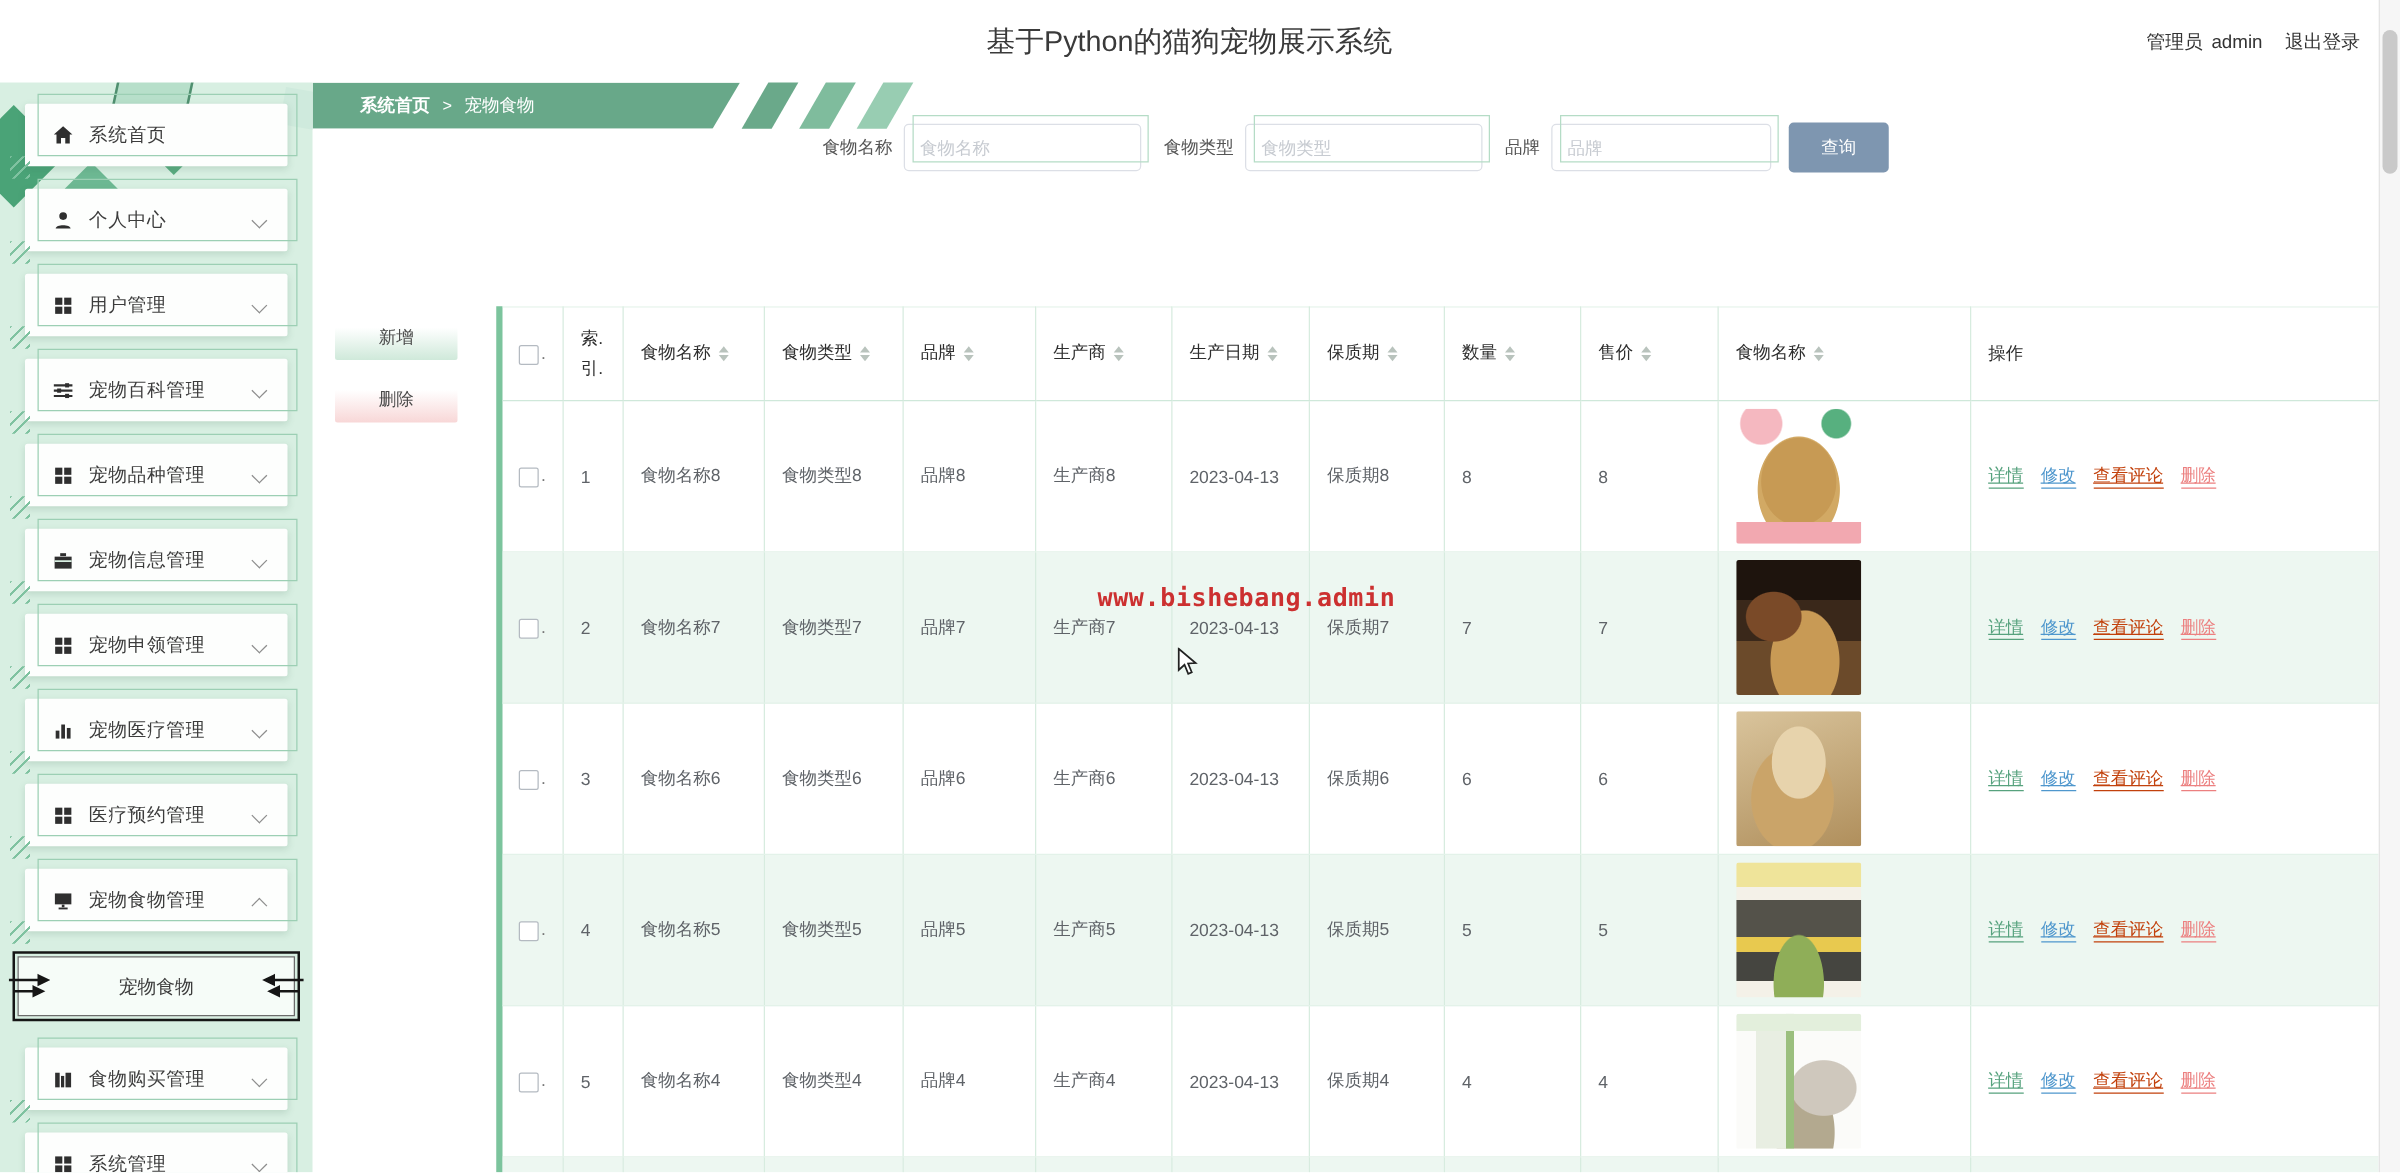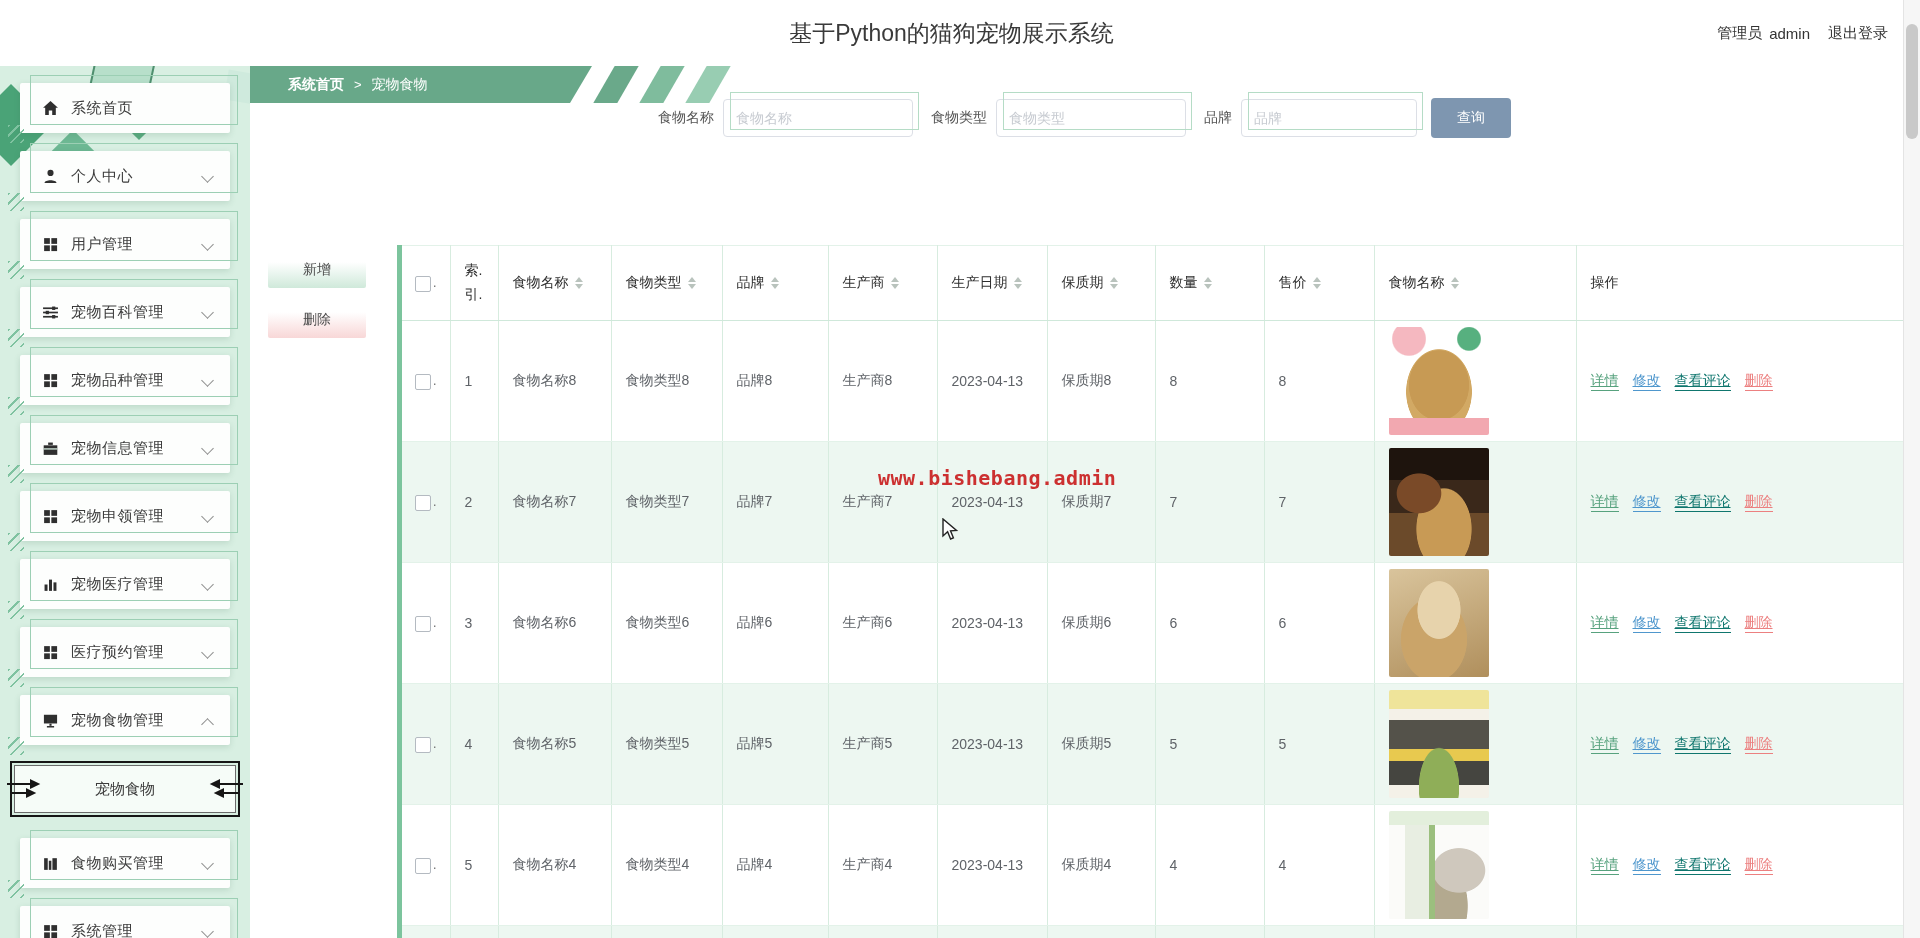--- a/index.html
+++ b/index.html
@@ -122,21 +122,21 @@
     linear-gradient(180deg,#e3efdc 0 13%,transparent 13%),
     linear-gradient(90deg,transparent 0 16%,#e8eee2 16% 40%,#9bbf7e 40% 46%,transparent 46%),
     radial-gradient(ellipse at 70% 55%,#cfc8bd 0 26%,transparent 27%),
     radial-gradient(ellipse at 55% 88%,#b3a98f 0 30%,transparent 31%),#fbfbf9;}
 
   .ops-cell{padding-left:24px;}
   .lnk{font-size:14px;margin-right:14px;cursor:pointer;text-decoration:underline;
        padding-bottom:2px;border-bottom:1px solid currentColor;white-space:nowrap;}
   .lnk.detail{color:#57a27e;}
   .lnk.edit{color:#4f97cd;}
-  .lnk.comments{color:#0f766e;}
+  .lnk.comments{color:#c2410c;}
   .lnk.del{color:#ec8080;}
 
   tr.partial td{vertical-align:top;padding-top:18px;}
   tr.partial td.ops-cell{padding-top:26px;}
 
   
   .watermark{position:absolute;left:878px;top:466px;font-family:"DejaVu Sans Mono","Liberation Mono",monospace;
        font-size:20px;font-weight:bold;color:#cc3030;z-index:30;letter-spacing:.5px;}
   .cursor{position:absolute;left:941px;top:518px;z-index:31;}
 

